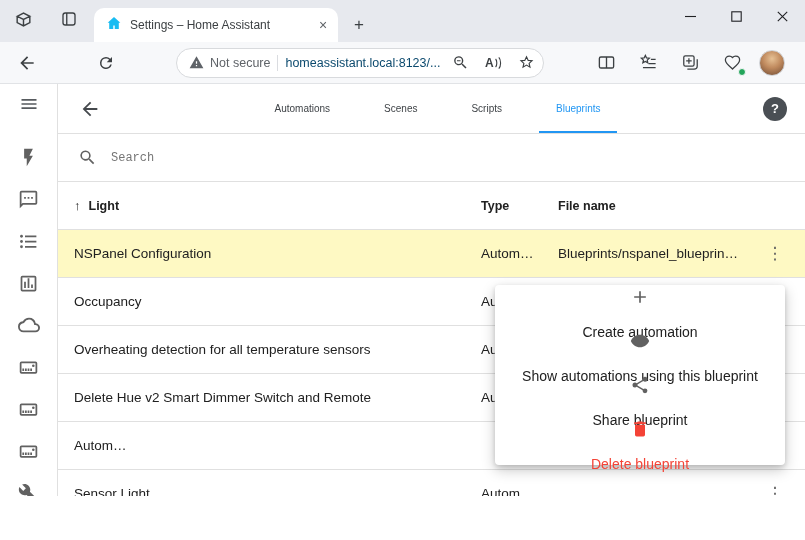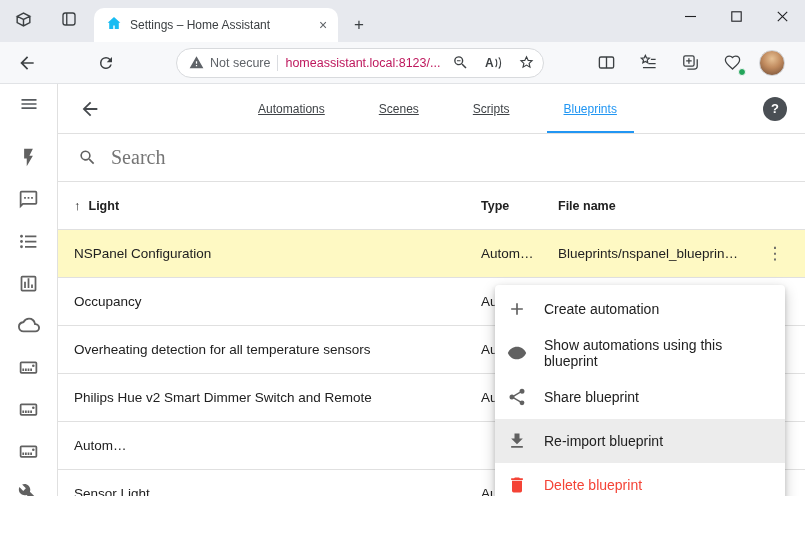--- a/index.html
+++ b/index.html
@@ -17,62 +17,62 @@
   .newtab { width:26px; height:26px; margin:0 0 4px 8px; display:flex; align-items:center; justify-content:center; font-size:17px; color:#3c4043; cursor:pointer; }
   .win-controls { position:absolute; top:0; right:0; display:flex; height:32px; }
   .winbtn { width:46px; display:flex; align-items:center; justify-content:center; color:#202124; cursor:pointer; }
 
   
   .navbar { height:42px; background:#f7f8fa; display:flex; align-items:center; padding:0 10px; border-bottom:1px solid #e1e3e6; flex-shrink:0;gap:45px; }
   .navbtn { width:34px; height:34px; display:flex; align-items:center; justify-content:center; color:#3c4043; flex-shrink:0; cursor:pointer; }
   .addrbar { width:430px; height:30px; margin-left:8px; background:#fff; border:1px solid #d8dadd; border-radius:15px; display:flex; align-items:center; padding:0 4px 0 12px; gap:7px; font-size:12.5px; cursor:text; }
   .security { color:#5f6368; display:flex; align-items:center; gap:6px; white-space:nowrap; }
   .addr-sep { width:1px; height:16px; background:#dadce0; }
-  .url { color:#be185d; flex:1; white-space:nowrap; overflow:hidden; }
+  .url { color:#0c4a6e; flex:1; white-space:nowrap; overflow:hidden; }
   .addr-ic { width:26px; height:26px; display:flex; align-items:center; justify-content:center; color:#3c4043; flex-shrink:0; cursor:pointer; }
   .readaloud { font-size:12px; font-weight:bold; color:#3c4043; }
   .nav-right { margin-left:auto; display:flex; align-items:center; gap:8px; }
   .badge-wrap { position:relative; }
   .green-dot { position:absolute; right:3px; bottom:4px; width:8px; height:8px; border-radius:50%; background:#23a55a; border:1.5px solid #f7f8fa; }
   .avatar { width:26px; height:26px; border-radius:50%; background:radial-gradient(circle at 50% 32%, #e6c195 0%, #c08a5e 45%, #6e4a33 100%); border:1px solid #cfd2d6; margin:0 2px; cursor:pointer; }
   .moredots { font-size:15px; color:#3c4043; letter-spacing:1px; }
 
   
   .app { flex:1; display:flex; overflow:hidden; background:#fff; }
   .sidebar { width:58px; border-right:1px solid #e0e0e0; display:flex; flex-direction:column; align-items:center; padding-top:10px; flex-shrink:0; background:#fff; }
   .menu-btn { width:24px; height:24px; color:#575b5f; margin-bottom:31px; display:flex; align-items:center; justify-content:center; cursor:pointer; }
   .snav { display:flex; flex-direction:column; gap:18px; align-items:center; }
   .sic { width:24px; height:24px; color:#616161; display:flex; align-items:center; justify-content:center; cursor:pointer; }
 
   .main { flex:1; display:flex; flex-direction:column; position:relative; overflow:hidden; background:#fff; }
   .ha-header { height:50px; display:flex; align-items:center; border-bottom:1px solid #e0e0e0; padding:0 18px; flex-shrink:0; }
   .ha-back { width:28px; height:28px; color:#45494d; display:flex; align-items:center; justify-content:center; margin-right:8px; cursor:pointer; }
   .tabs { flex:1; display:flex; justify-content:center; align-self:stretch; }
-  .tabitem { display:flex; align-items:center; padding:0 27px; font-size:12px; color:#3f4347; position:relative; cursor:pointer; white-space:nowrap;text-decoration:underline; }
+  .tabitem { display:flex; align-items:center; padding:0 27px; font-size:10px; color:#3f4347; position:relative; cursor:pointer; white-space:nowrap; }
   .tabitem.active { color:var(--accent,#2196f3); }
   .tabitem.active::after { content:""; position:absolute; left:10px; right:10px; bottom:0; height:2px; background:var(--accent,#2196f3); }
   .help { width:24px; height:24px; border-radius:50%; background:#4a4f54; color:#fff; font-size:13px; font-weight:bold; display:flex; align-items:center; justify-content:center; cursor:pointer; }
 
   .searchrow { height:48px; display:flex; align-items:center; gap:14px; padding:0 20px; border-bottom:1px solid #e0e0e0; flex-shrink:0; color:#616161; }
-  .searchinput { border:0; outline:0; flex:1; font-size:20px; font-family:Liberation Serif, serif; color:#212121; background:transparent; }
+  .searchinput { border:0; outline:0; flex:1; font-size:12px; font-family:Liberation Mono, monospace; color:#212121; background:transparent; }
   .searchinput::placeholder { color:#757575; }
 
   .thead, .trow { display:grid; grid-template-columns:407px 77px 1fr 32px; align-items:center; padding-left:16px; padding-right:14px; border-bottom:1px solid #e0e0e0; }
   .thead { height:48px; font-size:12.5px; font-weight:bold; color:#212121; flex-shrink:0; }
   .th-name { display:flex; align-items:center; gap:8px; cursor:pointer; }
   .sort { font-size:13px; }
   .tbody { flex:1; overflow:hidden; }
   .trow { height:48px; font-size:13.5px; color:#212121; cursor:pointer; }
   .trow.hl { background:#fef9c3; }
   .cell { white-space:nowrap; overflow:hidden; }
   .kebab { color:#616161; font-size:17px; text-align:center; cursor:pointer; line-height:1; }
 
   .ctxmenu { position:absolute; left:437px; top:201px; width:290px; background:#fff; border-radius:4px;
              box-shadow:0 5px 14px rgba(0,0,0,.22), 0 2px 5px rgba(0,0,0,.14); padding:2px 0; z-index:10; }
-  .mitem { height:44px; display:flex; align-items:center; gap:17px; padding:0 12px; font-size:14px; color:#212121; cursor:pointer; }
+  .mitem { height:44px; display:flex; align-items:center; gap:17px; padding:0 22px; font-size:14px; color:#212121; cursor:pointer;flex-direction:column; }
   .mitem svg { color:#616161; flex-shrink:0; }
   .mitem.hl { background:#ececec; }
   .mitem.danger { color:var(--danger,#f44336); }
   .mitem.danger svg { color:var(--danger,#f44336); }
 </style>
 </head>
 <body>
 
 <div class="window">
 
@@ -304,21 +304,21 @@
           <span class="cell"></span>
           <span class="kebab">⋮</span>
         </div>
         <div class="trow">
           <span class="cell">Overheating detection for all temperature sensors</span>
           <span class="cell">Autom…</span>
           <span class="cell"></span>
           <span class="kebab">⋮</span>
         </div>
         <div class="trow">
-          <span class="cell">Philips Hue v2 Smart Dimmer Switch and Remote</span>
+          <span class="cell">Delete Hue v2 Smart Dimmer Switch and Remote</span>
           <span class="cell">Autom…</span>
           <span class="cell"></span>
           <span class="kebab">⋮</span>
         </div>
         <div class="trow">
           <span class="cell">Autom…</span>
           <span class="cell"></span>
           <span class="kebab">⋮</span>
         </div>
         <div class="trow">
@@ -347,26 +347,20 @@
               <path fill="currentColor" d="M12 9a3 3 0 0 1 3 3 3 3 0 0 1-3 3 3 3 0 0 1-3-3 3 3 0 0 1 3-3m0-4.5c5 0 9.27 3.11 11 7.5-1.73 4.39-6 7.5-11 7.5S2.73 16.39 1 12c1.73-4.39 6-7.5 11-7.5z"></path>
             </svg>
           <span>Show automations using this blueprint</span>
         </div>
         <div class="mitem">
           <svg width="20" height="20" viewBox="0 0 24 24">
               <path fill="currentColor" d="M18 16.08c-.76 0-1.44.3-1.96.77L8.91 12.7c.05-.23.09-.46.09-.7s-.04-.47-.09-.7l7.05-4.11c.54.5 1.25.81 2.04.81a3 3 0 0 0 3-3 3 3 0 0 0-3-3 3 3 0 0 0-3 3c0 .24.04.47.09.7L8.04 9.81C7.5 9.31 6.79 9 6 9a3 3 0 0 0-3 3 3 3 0 0 0 3 3c.79 0 1.5-.31 2.04-.81l7.12 4.16c-.05.21-.08.43-.08.65a2.92 2.92 0 0 0 2.92 2.92A2.92 2.92 0 0 0 20.92 19 2.92 2.92 0 0 0 18 16.08z"></path>
             </svg>
           <span>Share blueprint</span>
         </div>
-        <div class="mitem hl">
-          <svg width="20" height="20" viewBox="0 0 24 24">
-              <path fill="currentColor" d="M5 20h14v-2H5v2zM19 9h-4V3H9v6H5l7 7 7-7z"></path>
-            </svg>
-          <span>Re-import blueprint</span>
-        </div>
         <div class="mitem danger">
           <svg width="20" height="20" viewBox="0 0 24 24">
               <path fill="currentColor" d="M19 4h-3.5l-1-1h-5l-1 1H5v2h14M6 19a2 2 0 0 0 2 2h8a2 2 0 0 0 2-2V7H6v12z"></path>
             </svg>
           <span>Delete blueprint</span>
         </div>
       </div>
     </div>
   </div>
 </div>

